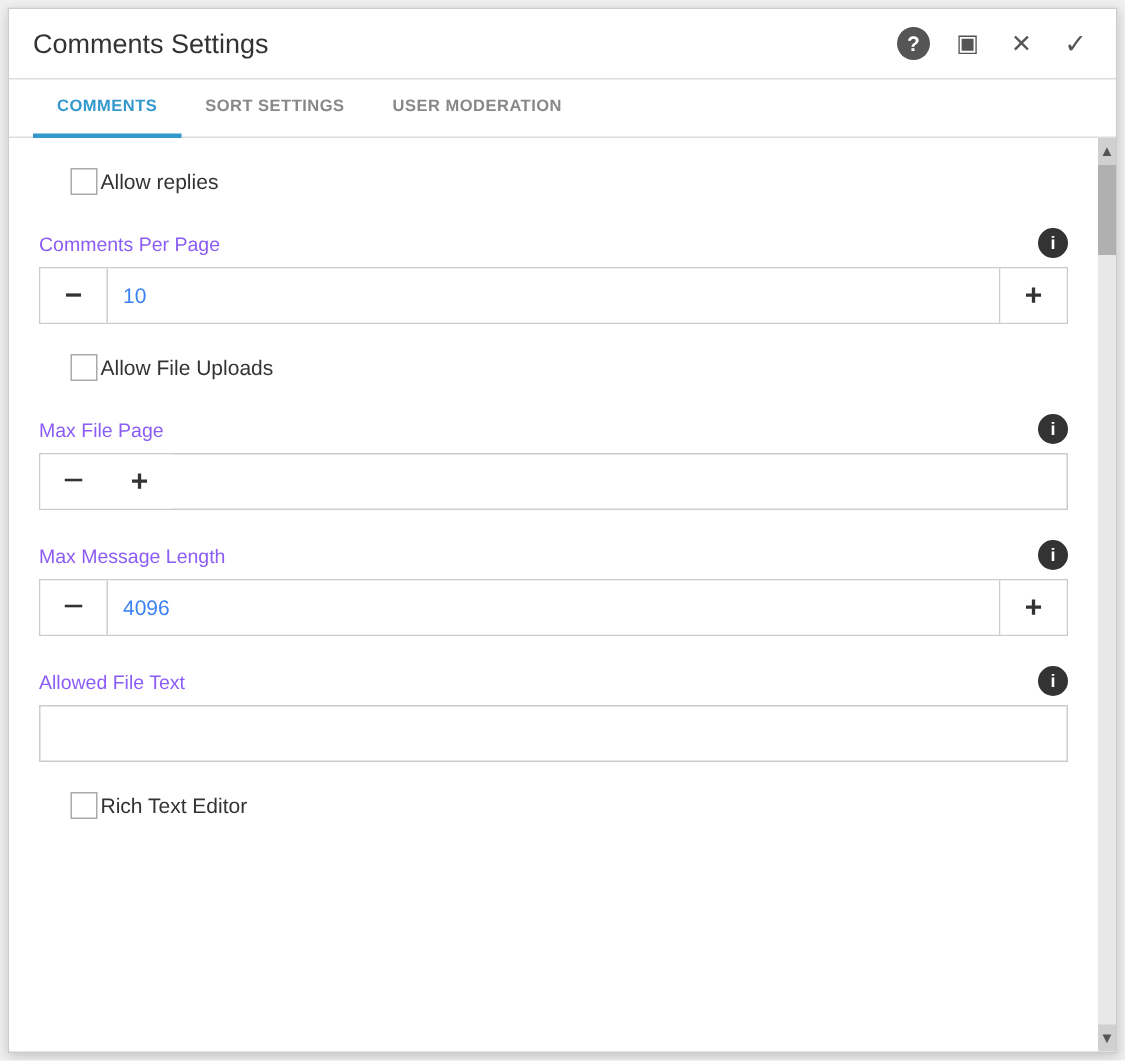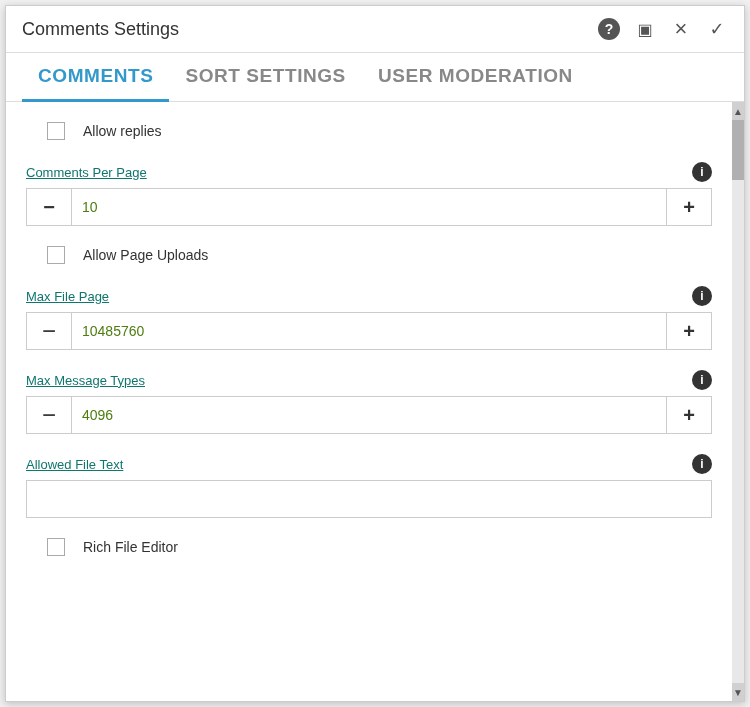--- a/index.html
+++ b/index.html
@@ -72,21 +72,21 @@
     }
 
     .tabs {
       display: flex;
       border-bottom: 1px solid #ddd;
       padding: 0 16px;
     }
 
     .tab {
       padding: 12px 16px;
-      font-size: 19px;
+      font-size: 11px;
       font-weight: bold;
       cursor: pointer;
       color: #888;
       border-bottom: 3px solid transparent;
       letter-spacing: 0.03em;
       margin-bottom: -1px;
     }
 
     .tab.active {
       color: #3399cc;
@@ -154,21 +154,21 @@
     }
 
     
     .form-row {
       margin-bottom: 20px;
     }
 
     .checkbox-row {
       display: flex;
       align-items: center;
-      gap: 18px;
+      gap: 2px;
       margin-bottom: 22px;
       padding-left: 21px;
     }
 
     .checkbox-box {
       width: 18px;
       height: 18px;
       border: 1px solid #aaa;
       background: #fff;
       flex-shrink: 0;
@@ -182,22 +182,21 @@
 
     .field-label-row {
       display: flex;
       align-items: center;
       justify-content: space-between;
       margin-bottom: 6px;
     }
 
     .field-label {
       font-size: 13px;
-      color: #0f766e;
-      text-decoration: underline;
+      color: #8b5cf6;
     }
 
     .info-icon {
       width: 20px;
       height: 20px;
       border-radius: 50%;
       background: #333;
       color: #fff;
       font-size: 12px;
       font-weight: bold;
@@ -229,21 +228,21 @@
       flex-shrink: 0;
     }
 
     .stepper-input {
       flex: 1;
       border: none;
       border-left: 1px solid #ccc;
       border-right: 1px solid #ccc;
       padding: 0 10px;
       font-size: 14px;
-      color: #4d7c0f;
+      color: #3b82f6;
       outline: none;
     }
 
     .text-input {
       width: 100%;
       height: 38px;
       border: 1px solid #ccc;
       padding: 0 10px;
       font-size: 14px;
       color: #333;
@@ -286,58 +285,57 @@
         </div>
         <div class="stepper-row">
           <button class="stepper-btn">−</button>
           <input class="stepper-input" type="text" value="10" style="">
           <button class="stepper-btn">+</button>
         </div>
       </div>
 
       <div class="checkbox-row">
         <div class="checkbox-box"></div>
-        <span class="checkbox-label">Allow Page Uploads</span>
+        <span class="checkbox-label">Allow File Uploads</span>
       </div>
 
       <div class="form-row">
         <div class="field-label-row">
           <span class="field-label">Max File Page</span>
           <div class="info-icon">i</div>
         </div>
         <div class="stepper-row">
           <button class="stepper-btn" style="font-size:24px; font-weight:normal;">−</button>
-          <input class="stepper-input" type="text" value="10485760" style="">
           <button class="stepper-btn">+</button>
         </div>
       </div>
 
       <div class="form-row">
         <div class="field-label-row">
-          <span class="field-label">Max Message Types</span>
+          <span class="field-label">Max Message Length</span>
           <div class="info-icon">i</div>
         </div>
         <div class="stepper-row">
           <button class="stepper-btn" style="font-size:24px; font-weight:normal;">−</button>
           <input class="stepper-input" type="text" value="4096" style="">
           <button class="stepper-btn">+</button>
         </div>
       </div>
 
       <div class="form-row">
         <div class="field-label-row">
           <span class="field-label">Allowed File Text</span>
           <div class="info-icon">i</div>
         </div>
         <input class="text-input" type="text" value="" style="">
       </div>
 
       <div class="checkbox-row">
         <div class="checkbox-box"></div>
-        <span class="checkbox-label">Rich File Editor</span>
+        <span class="checkbox-label">Rich Text Editor</span>
       </div>
 
     </div>
 
     <div class="scrollbar-right">
       <div class="scrollbar-arrow">▲</div>
       <div class="scrollbar-track">
         <div class="scrollbar-thumb"></div>
       </div>
       <div class="scrollbar-arrow">▼</div>

